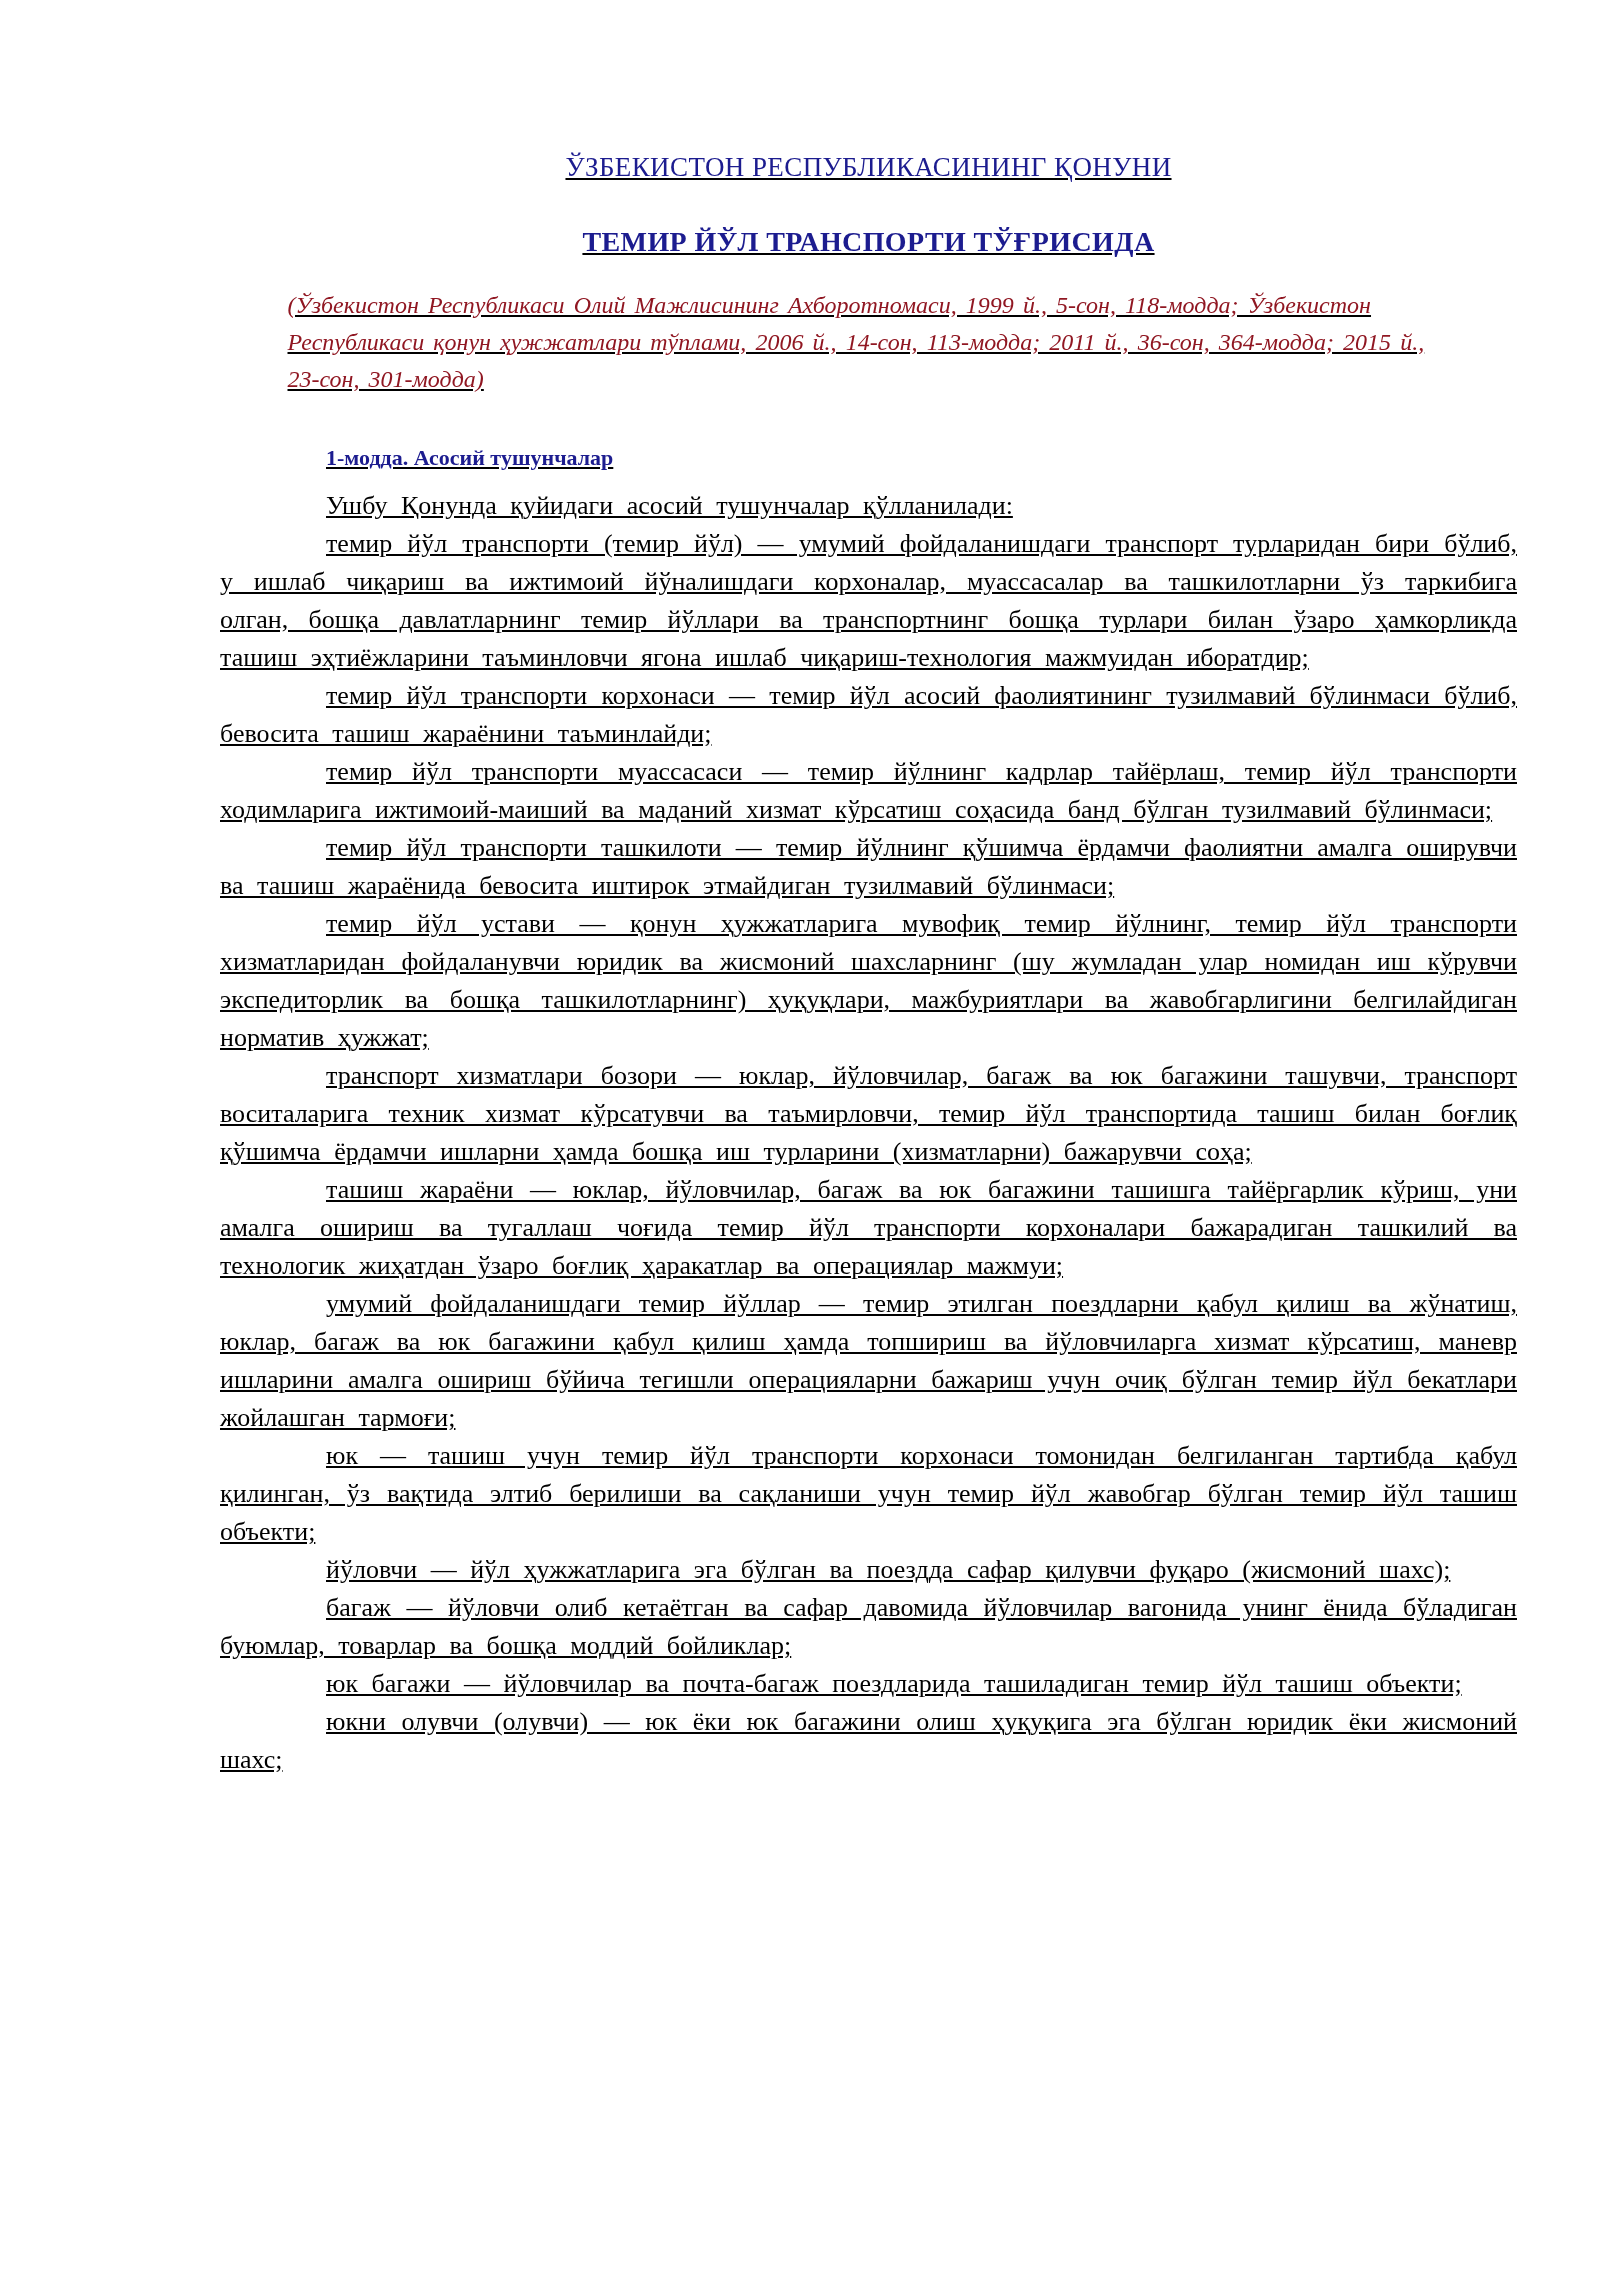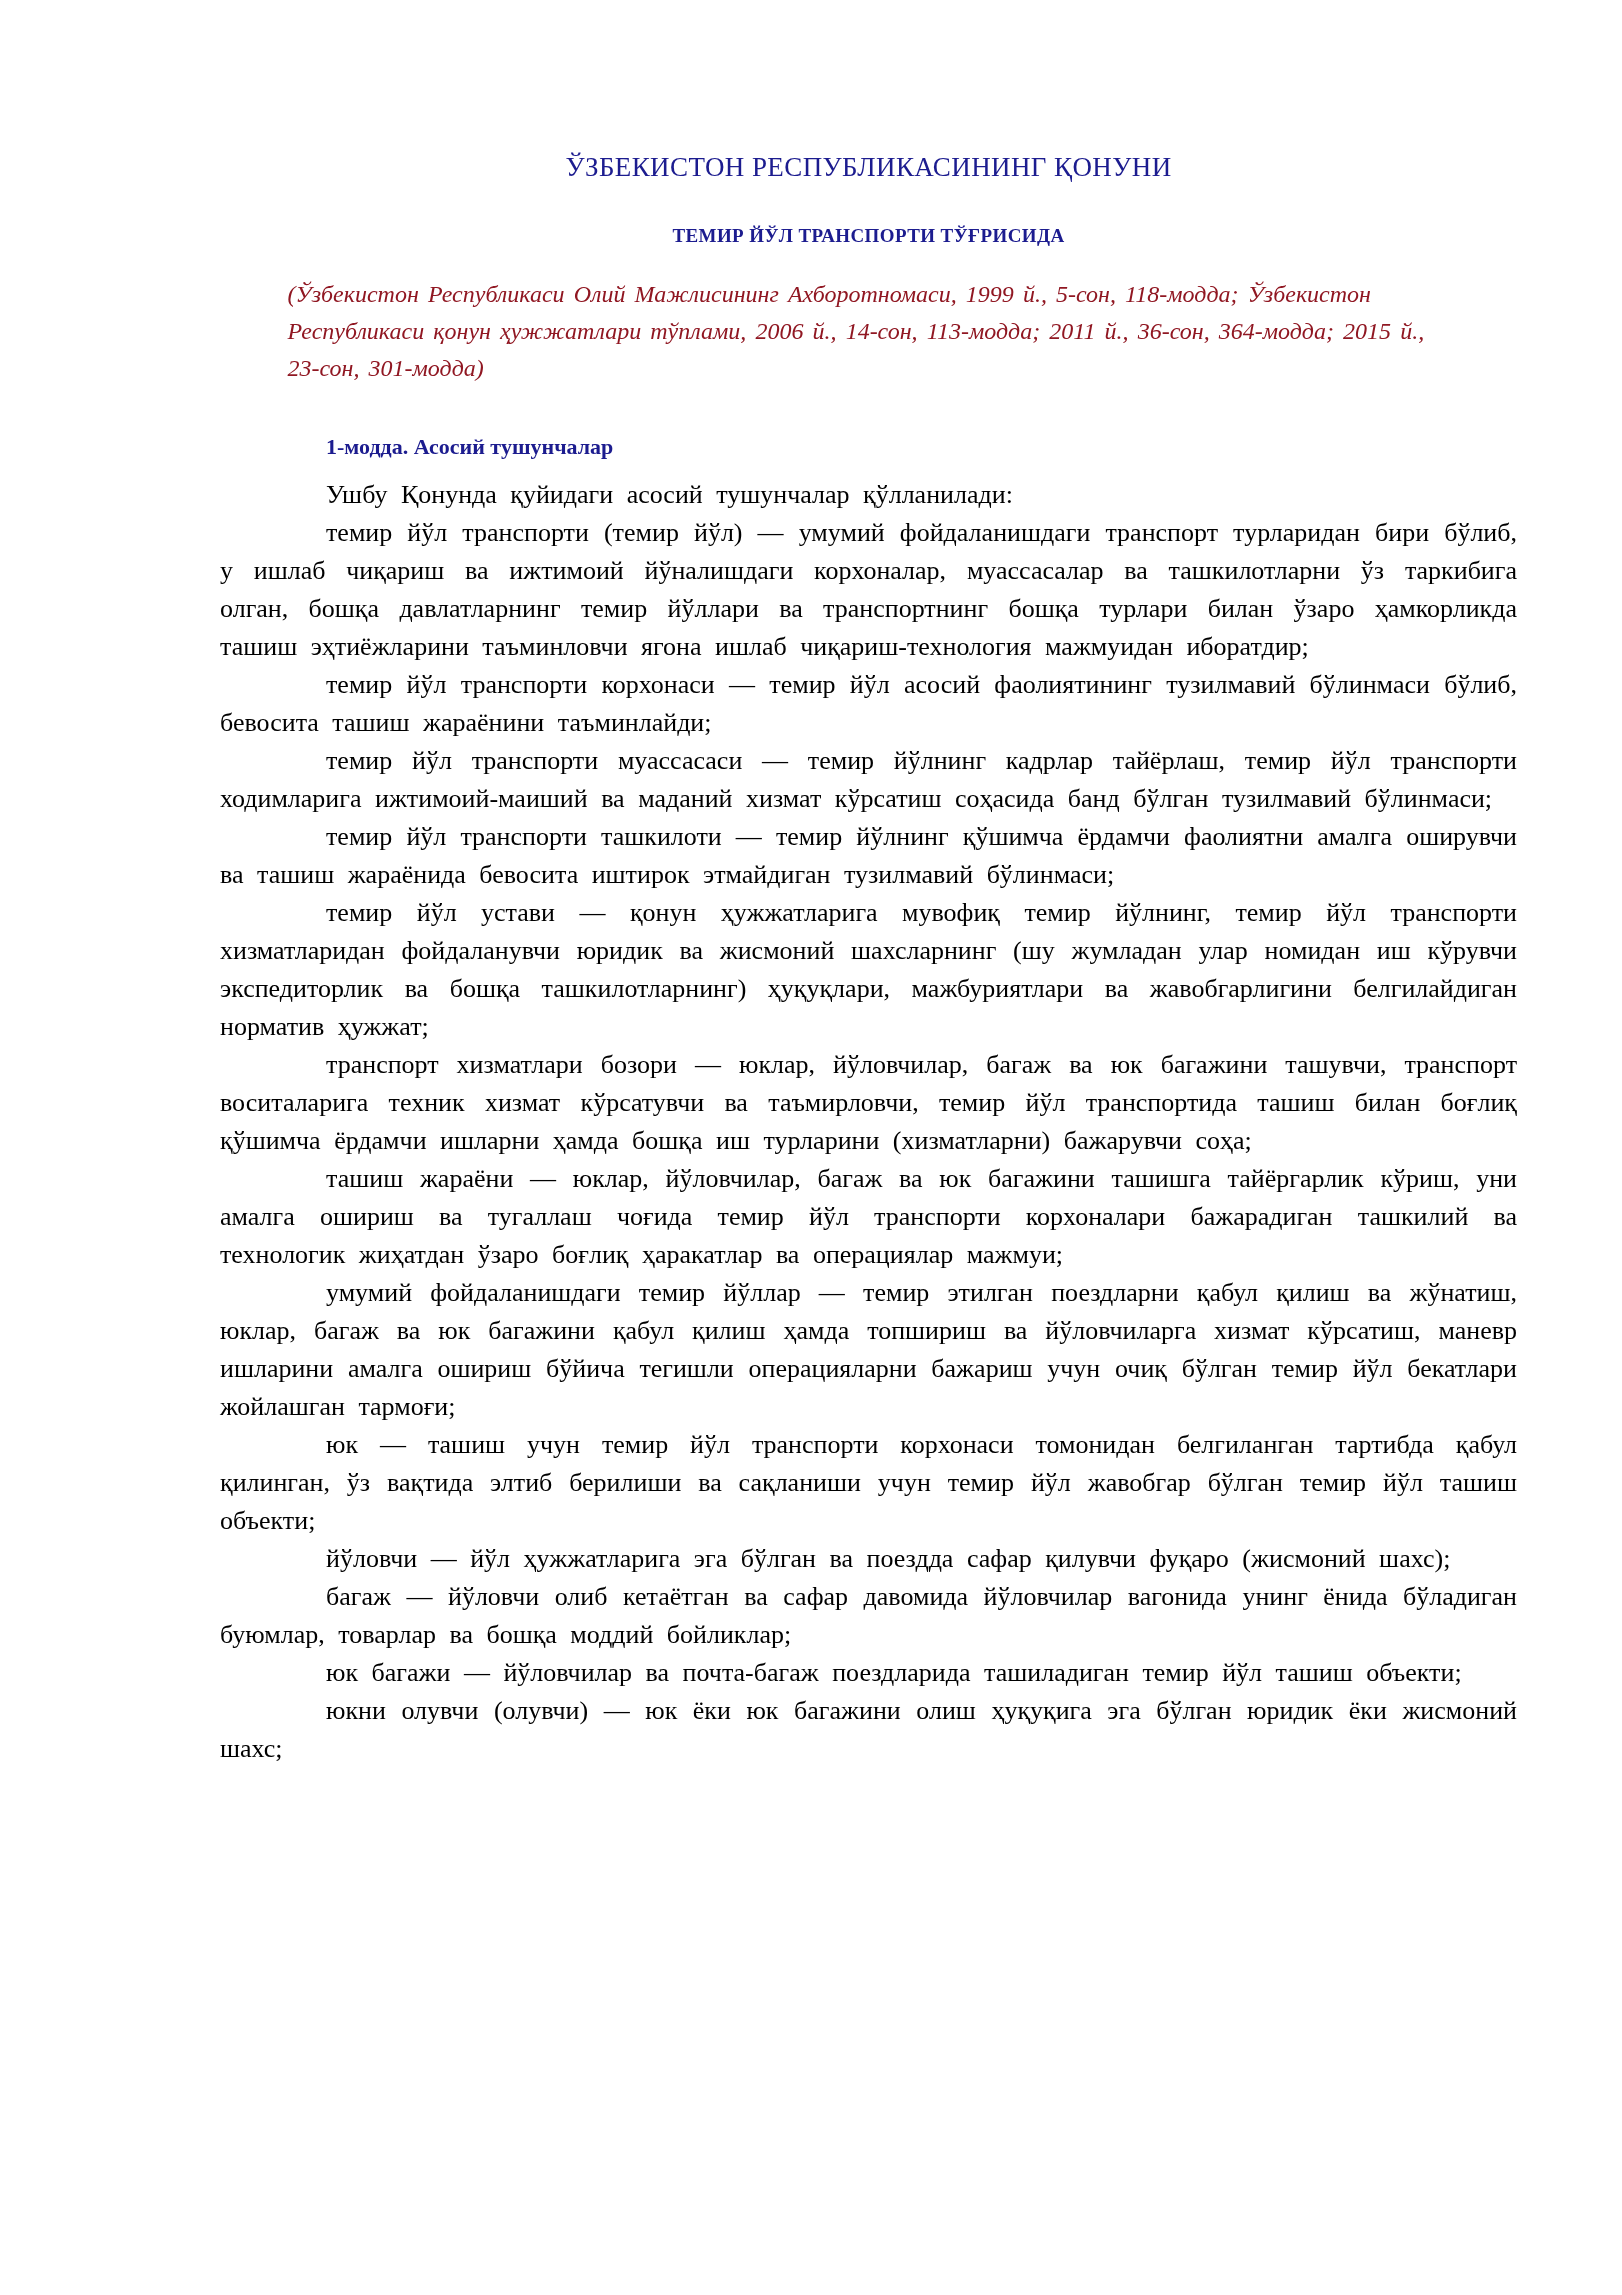--- a/index.html
+++ b/index.html
@@ -16,35 +16,36 @@
     font-family:"Liberation Serif","DejaVu Serif",serif;
     color:var(--body-black);
     -webkit-font-smoothing:antialiased;
   }
   .page{
     box-sizing:border-box;
     width:1623px;
     min-height:2295px;
     padding:151px 106px 94px 220px; 
     background:var(--page-bg);
+    text-decoration:underline;
   }
   .kicker{
     margin:0 0 39px 0;
     text-align:center;
     color:var(--heading-blue);
     font-size:27px;
     font-weight:400;
     line-height:1.25;
     letter-spacing:0.4px;
   }
   .doc-title{
     margin:0 0 28px 0;
     text-align:center;
     color:var(--heading-blue);
-    font-size:19px;
+    font-size:28px;
     font-weight:700;
     line-height:1.25;
     letter-spacing:0.4px;
   }
   .citation{
     margin:0 auto 42px auto;
     max-width:1162px;
     text-align:left;
     color:var(--citation-red);
     font-style:italic;

